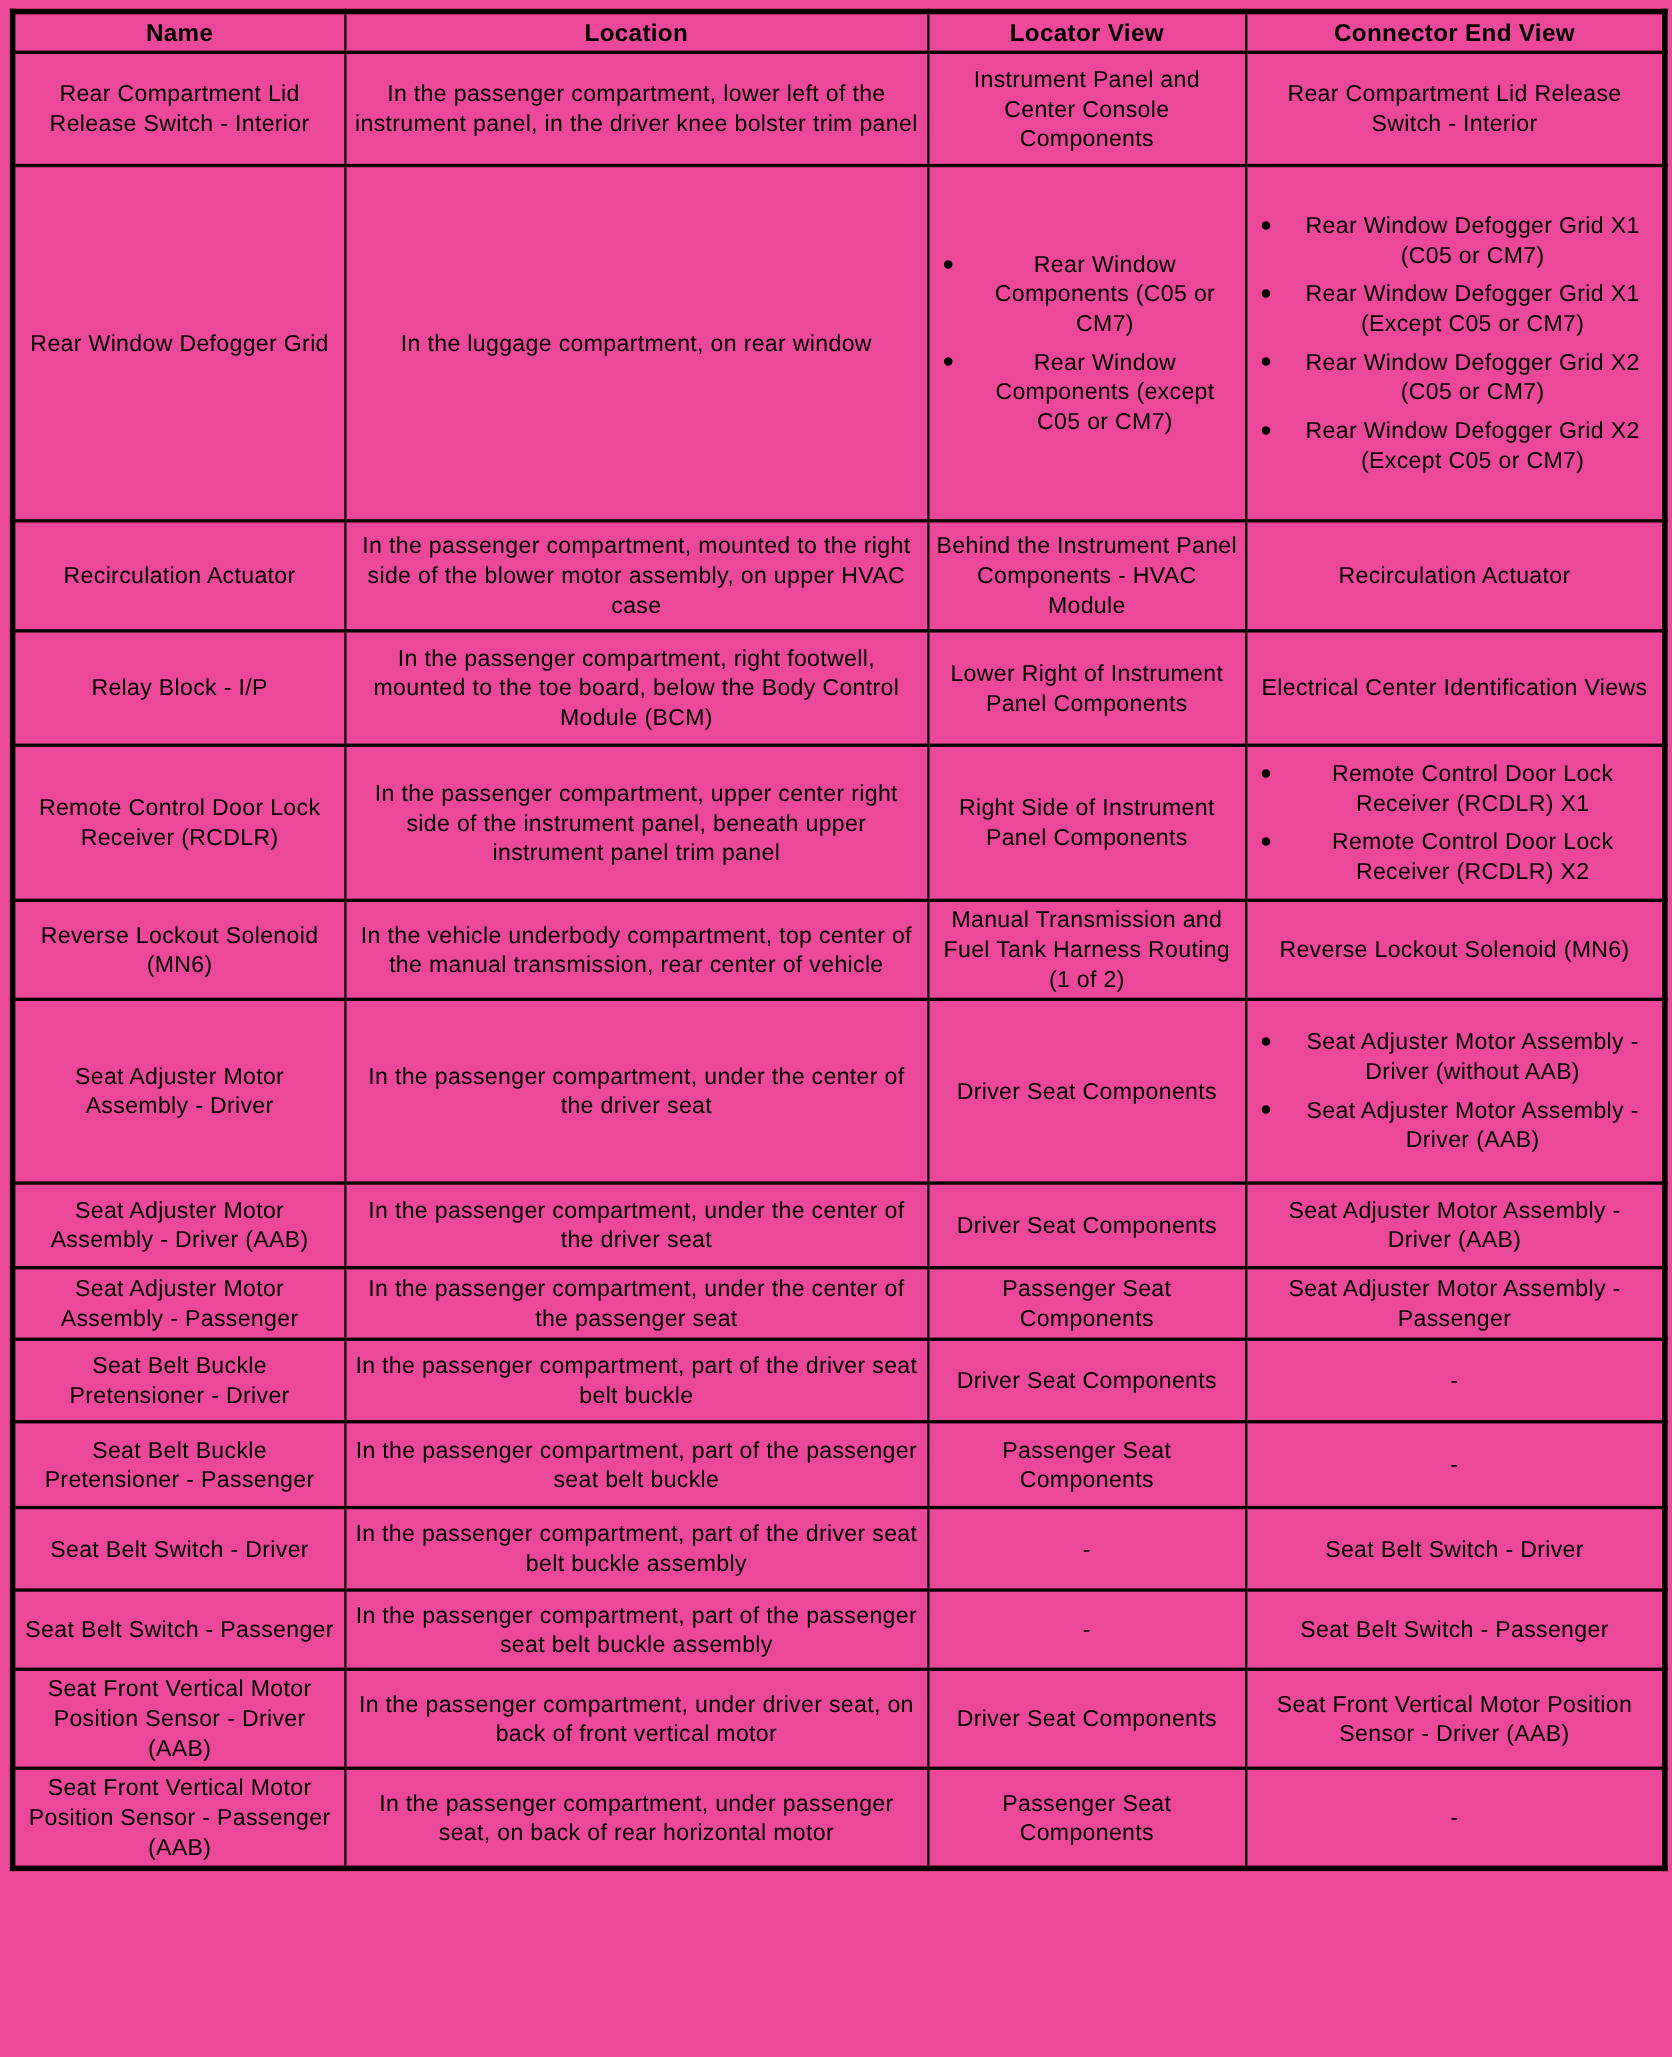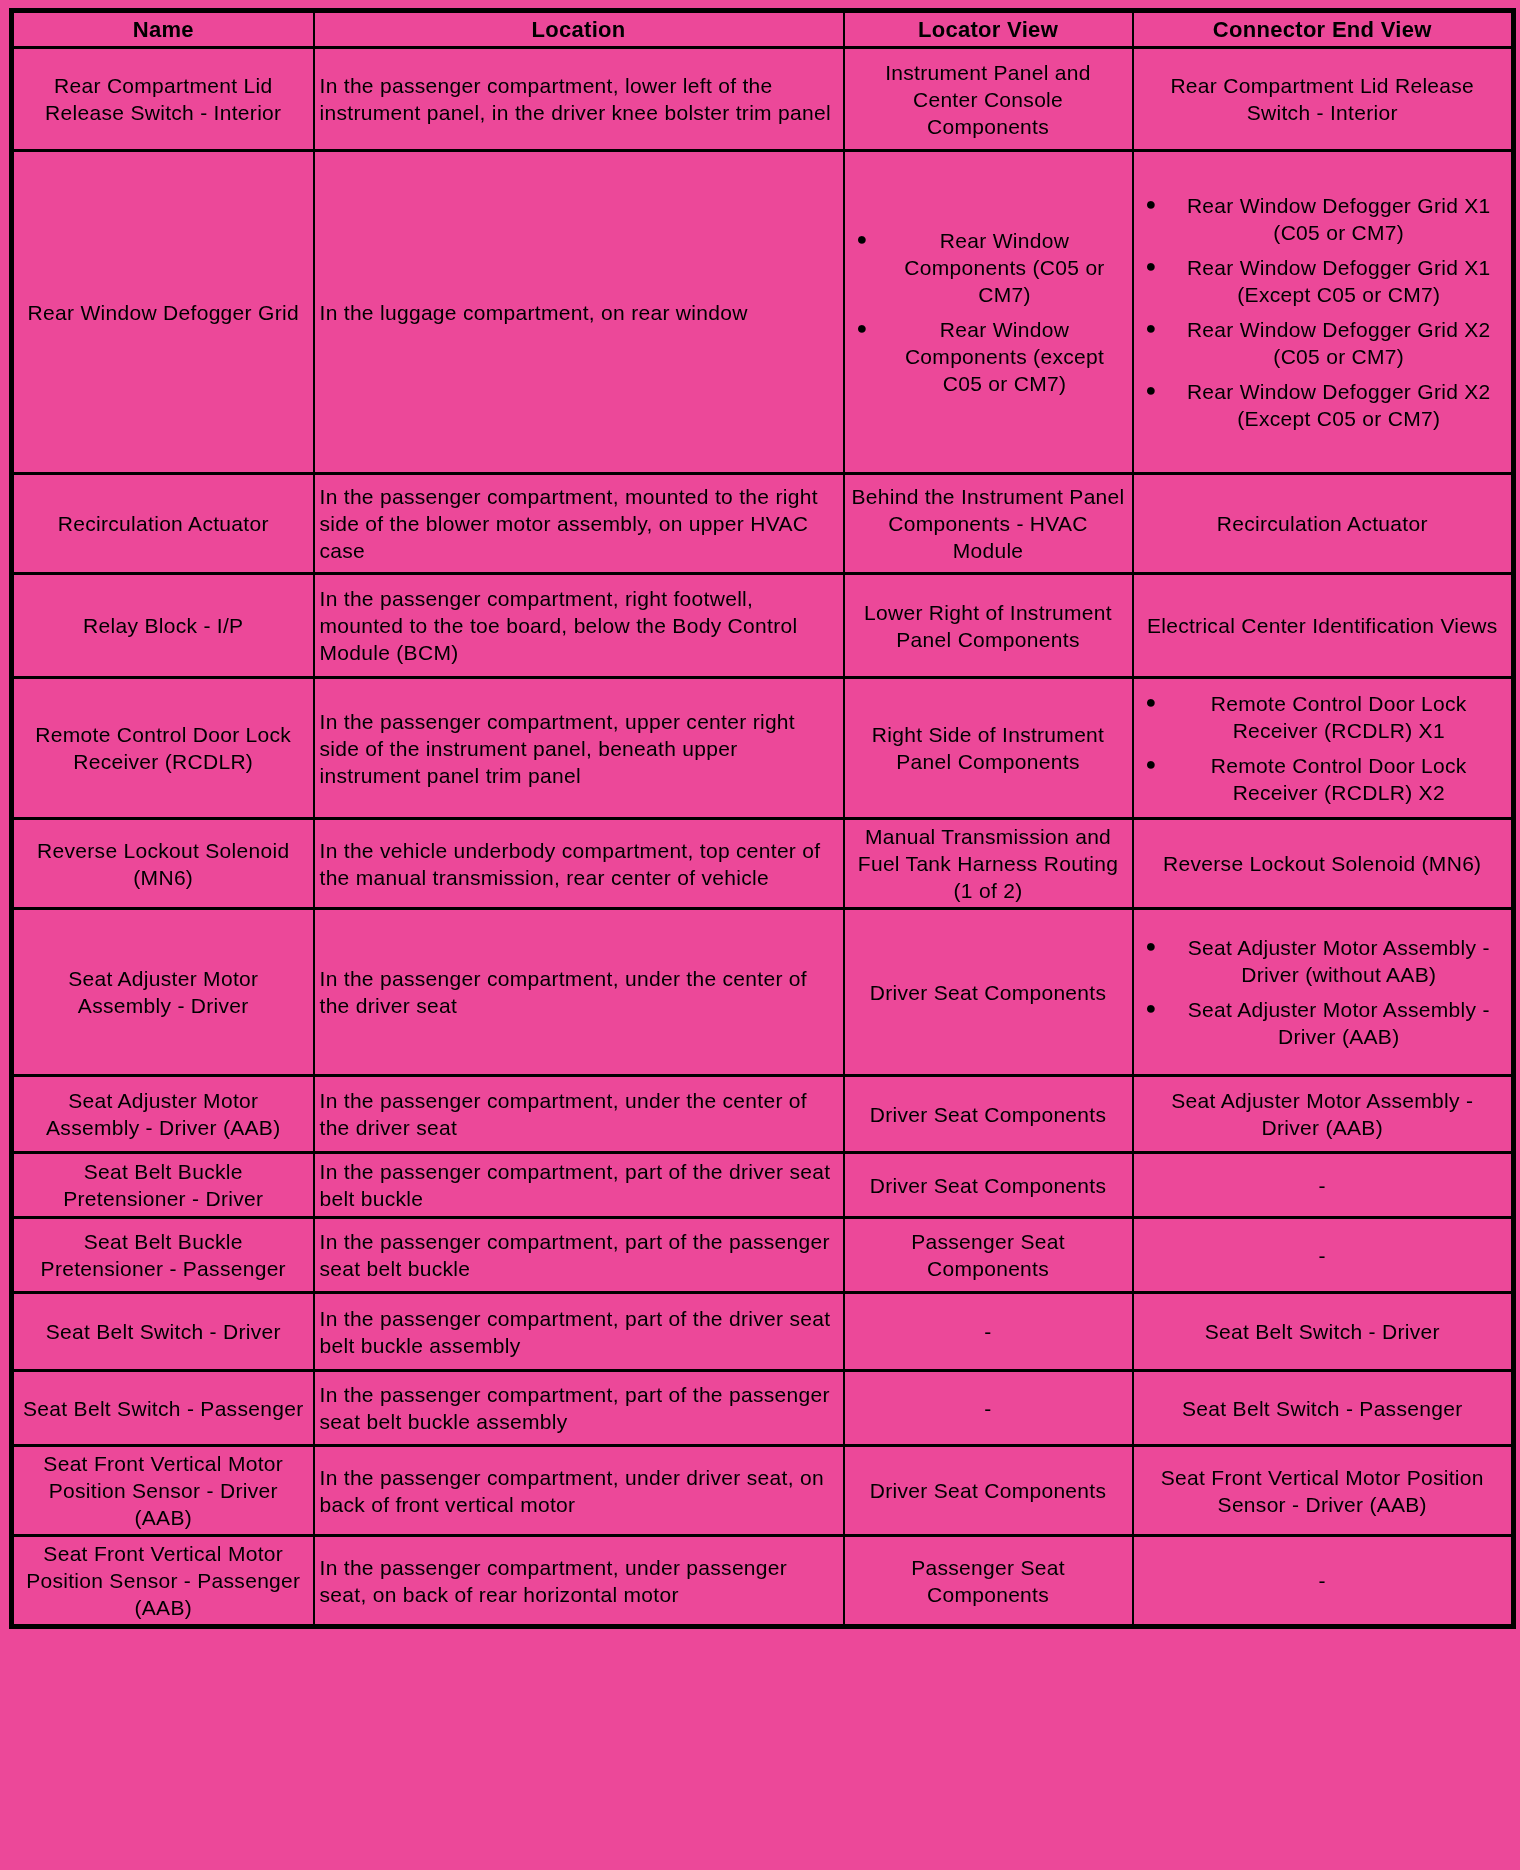--- a/index.html
+++ b/index.html
@@ -43,21 +43,21 @@
     font-size: 22px;
     font-weight: bold;
     text-align: center;
     padding: 2px 4px;
   }
   thead tr { height: 37px; }
 
   td.col-name,
   td.col-locator_view,
   td.col-connector_end_view { text-align: center; }
-  td.col-location { text-align: left; padding-left: 5px; padding-right: 5px; }
+  td.col-location { text-align: center; padding-left: 5px; padding-right: 5px; }
 
   ul.bullets {
     list-style: none;
     margin: 0;
     padding: 0;
     text-align: center;
   }
   ul.bullets li {
     position: relative;
     padding-left: 33px;
@@ -174,20 +174,26 @@
             </ul>
           </td>
         </tr>
         <tr>
           <td class="col-name">Seat Adjuster Motor Assembly - Driver (AAB)</td>
           <td class="col-location">In the passenger compartment, under the center of the driver seat</td>
           <td class="col-locator_view">Driver Seat Components</td>
           <td class="col-connector_end_view">Seat Adjuster Motor Assembly - Driver (AAB)</td>
         </tr>
         <tr>
+          <td class="col-name">Seat Adjuster Motor Assembly - Passenger</td>
+          <td class="col-location">In the passenger compartment, under the center of the passenger seat</td>
+          <td class="col-locator_view">Passenger Seat Components</td>
+          <td class="col-connector_end_view">Seat Adjuster Motor Assembly - Passenger</td>
+        </tr>
+        <tr>
           <td class="col-name">Seat Belt Buckle Pretensioner - Driver</td>
           <td class="col-location">In the passenger compartment, part of the driver seat belt buckle</td>
           <td class="col-locator_view">Driver Seat Components</td>
           <td class="col-connector_end_view">-</td>
         </tr>
         <tr>
           <td class="col-name">Seat Belt Buckle Pretensioner - Passenger</td>
           <td class="col-location">In the passenger compartment, part of the passenger seat belt buckle</td>
           <td class="col-locator_view">Passenger Seat Components</td>
           <td class="col-connector_end_view">-</td>

